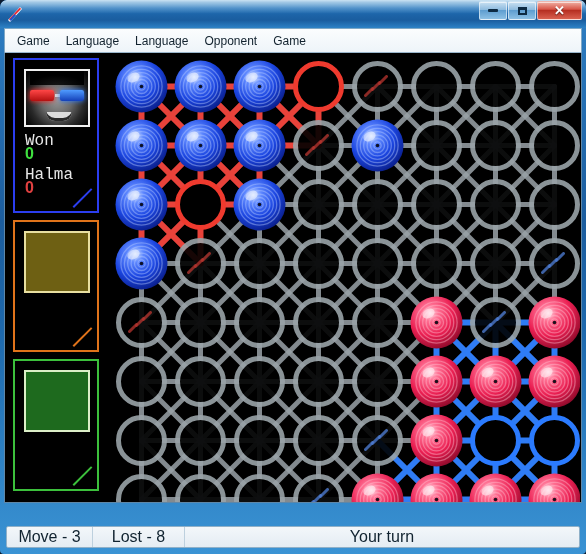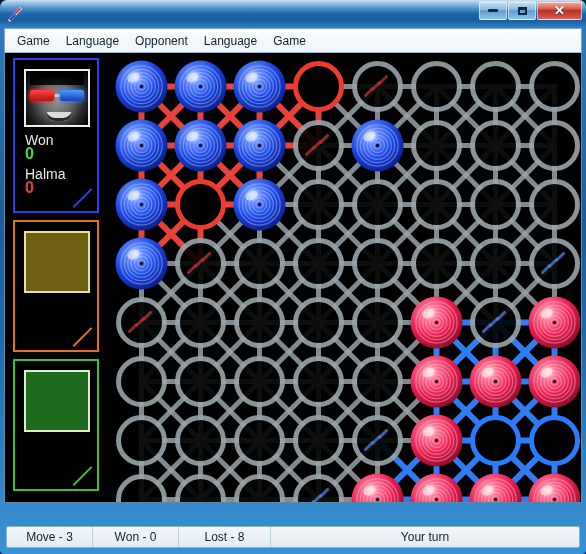--- a/index.html
+++ b/index.html
@@ -111,22 +111,22 @@
           background: radial-gradient(ellipse 70% 100% at 50% 100%, #151515, #000 70%); }
   .glass-l, .glass-r { position:absolute; top:19px; width:24px; height:11px; border-radius:2px; }
   .glass-l { left:4px;  background: linear-gradient(to bottom, #ff4646, #b31010); box-shadow: 0 0 5px #ff2a2a; }
   .glass-r { right:4px; background: linear-gradient(to bottom, #4f9bff, #1440b8); box-shadow: 0 0 5px #2b7bff; }
   .glass-bridge { position:absolute; top:23px; left:29px; width:8px; height:3px; background:#d8d8d8; }
   .mouth { position:absolute; left:20px; top:41px; width:26px; height:9px;
            border-radius: 0 0 14px 14px; background: #dcdcdc;
            box-shadow: inset 0 -3px 0 #2a2a2a; }
 
   .panel-label {
-    position: absolute; left: 10px; font-size: 14px; color: #e8e8e8;
-    font-family: Liberation Sans, sans-serif;
+    position: absolute; left: 10px; font-size: 16px; color: #e8e8e8;
+    font-family: Liberation Mono, monospace;
   }
   .panel-value {
     position: absolute; left: 10px; font-size: 16px; font-weight: bold;
   }
   .lbl-won  { top: 72px; }
   .val-won  { top: 85px; color: #3fe03f; }
   .lbl-lost { top: 106px; }
   .val-lost { top: 119px; color: #e04040; }
 
   .corner-slash {
@@ -156,21 +156,21 @@
     display: flex; align-items: flex-start;
     padding: 4px 6px 0 6px;
   }
   .status-strip {
     display: flex; width: 100%; height: 22px;
     background: linear-gradient(to bottom, #f3f7fa 0%, #e4ecf3 100%);
     border: 1px solid #8fb0c8; border-radius: 2px;
     overflow: hidden;
   }
   .status-cell {
-    font-size: 12px; color: #10222f;
+    font-size: 16px; color: #10222f;
     display: flex; align-items: center; justify-content: center;
     border-right: 1px solid #bdd0de;
     height: 100%;
   }
   .sc-move { width: 86px; }
   .sc-won  { width: 86px; }
   .sc-lost { width: 92px; }
   .sc-turn { flex: 1 1 auto; border-right: none; text-align: right; }
 </style>
 </head>
@@ -196,22 +196,22 @@
       </div>
       <div class="wbtn close">
         <span class="glyph-close">✕</span>
       </div>
     </div>
   </div>
 
   <div id="menubar">
     <div class="menu-item">Game</div>
     <div class="menu-item">Language</div>
+    <div class="menu-item">Language</div>
     <div class="menu-item">Opponent</div>
-    <div class="menu-item">Language</div>
     <div class="menu-item">Game</div>
   </div>
 
   <div id="client">
 
     <div id="sidebar">
 
       <div class="player-panel p1">
         <div class="panel-thumb">
           <div class="face">
@@ -916,19 +916,18 @@
             </g>
         </svg>
       </div>
     </div>
 
   </div>
 
   <div id="statusbar">
     <div class="status-strip">
       <div class="status-cell sc-move">Move - 3</div>
-      <div class="status-cell sc-won">Won - 0</div>
       <div class="status-cell sc-lost">Lost - 8</div>
       <div class="status-cell sc-turn">Your turn</div>
     </div>
   </div>
 
 </div>
 
 </body></html>

